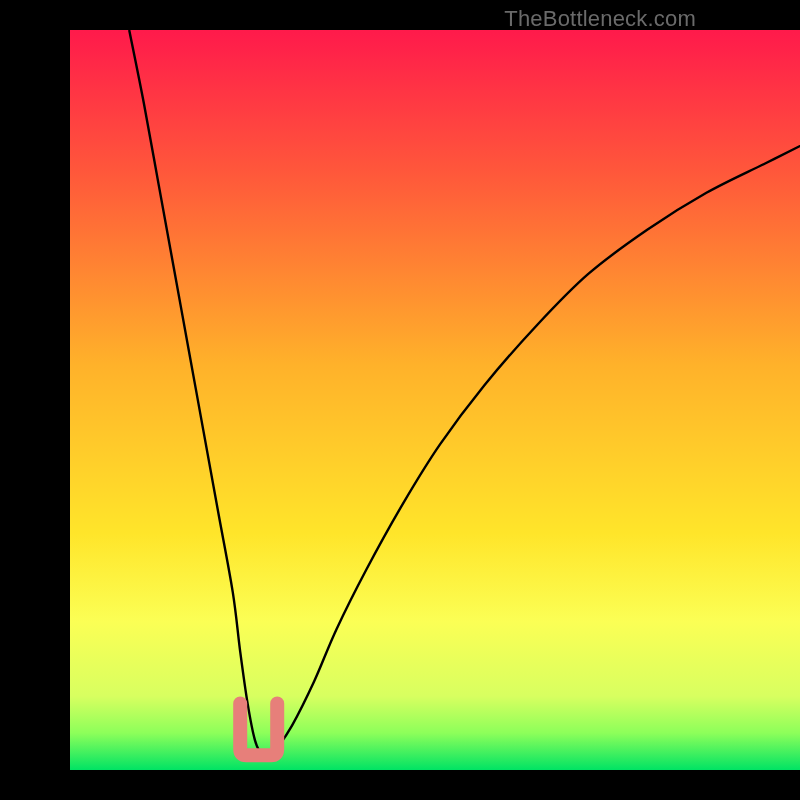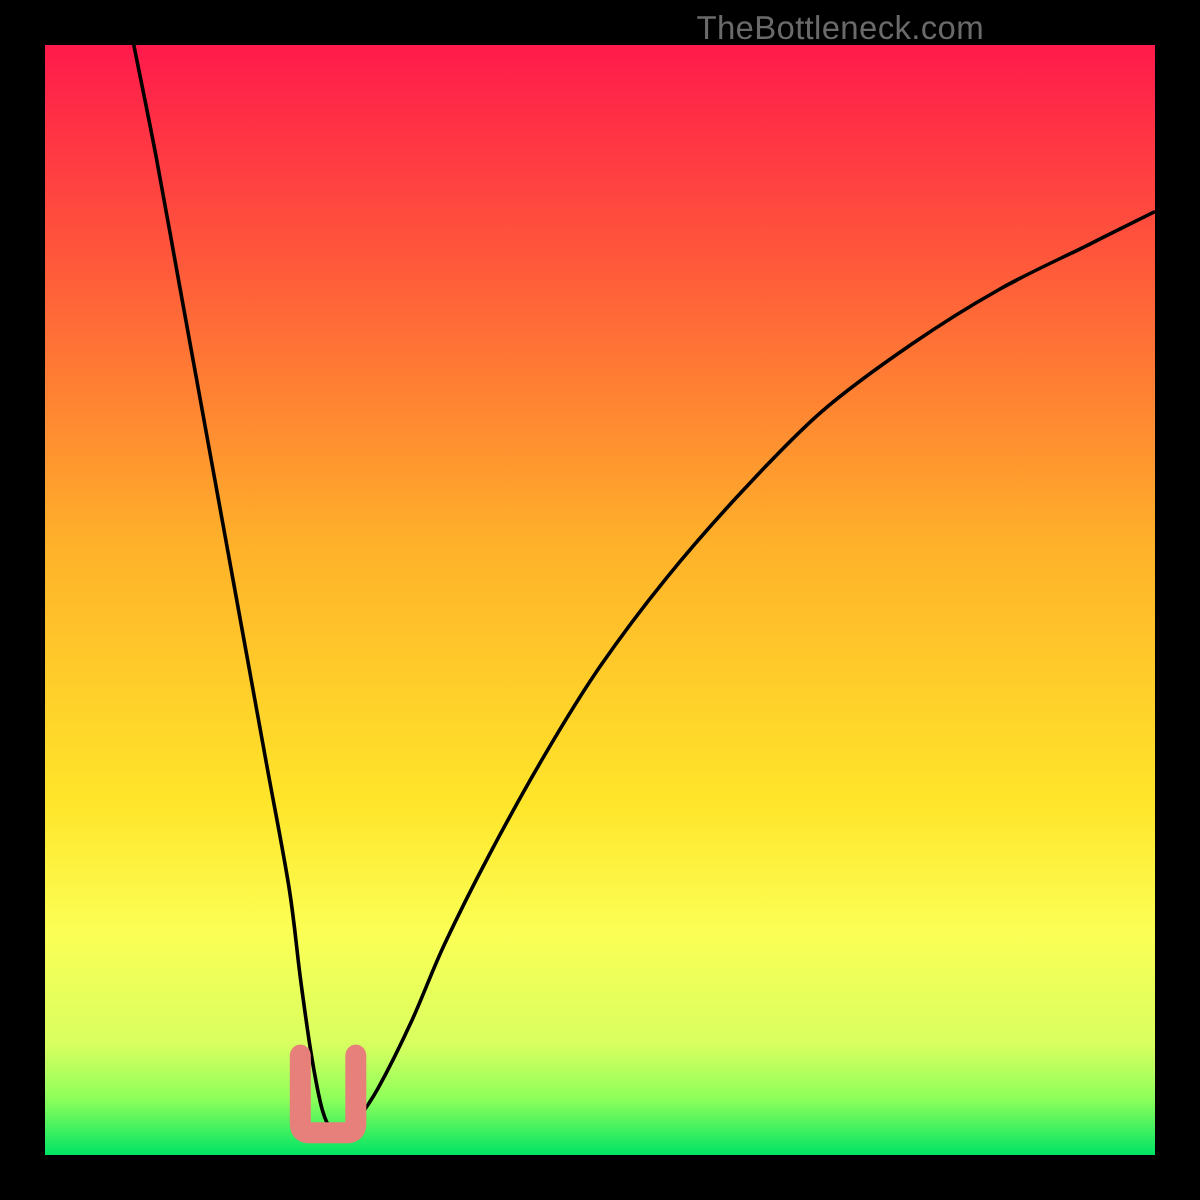--- a/index.html
+++ b/index.html
@@ -9,20 +9,21 @@
     height: 800px;
     overflow: hidden;
     background: #000;
     font-family: Arial, Helvetica, sans-serif;
   }
   .stage {
     position: relative;
     width: 668px;
     height: 800px;
     background: #000;
+    margin-left: 40px;
   }
   .plot-area {
     position: absolute;
     left: 30px;
     top: 30px;
     width: 740px;
     height: 740px;
     overflow: hidden;
   }
   .gradient {

